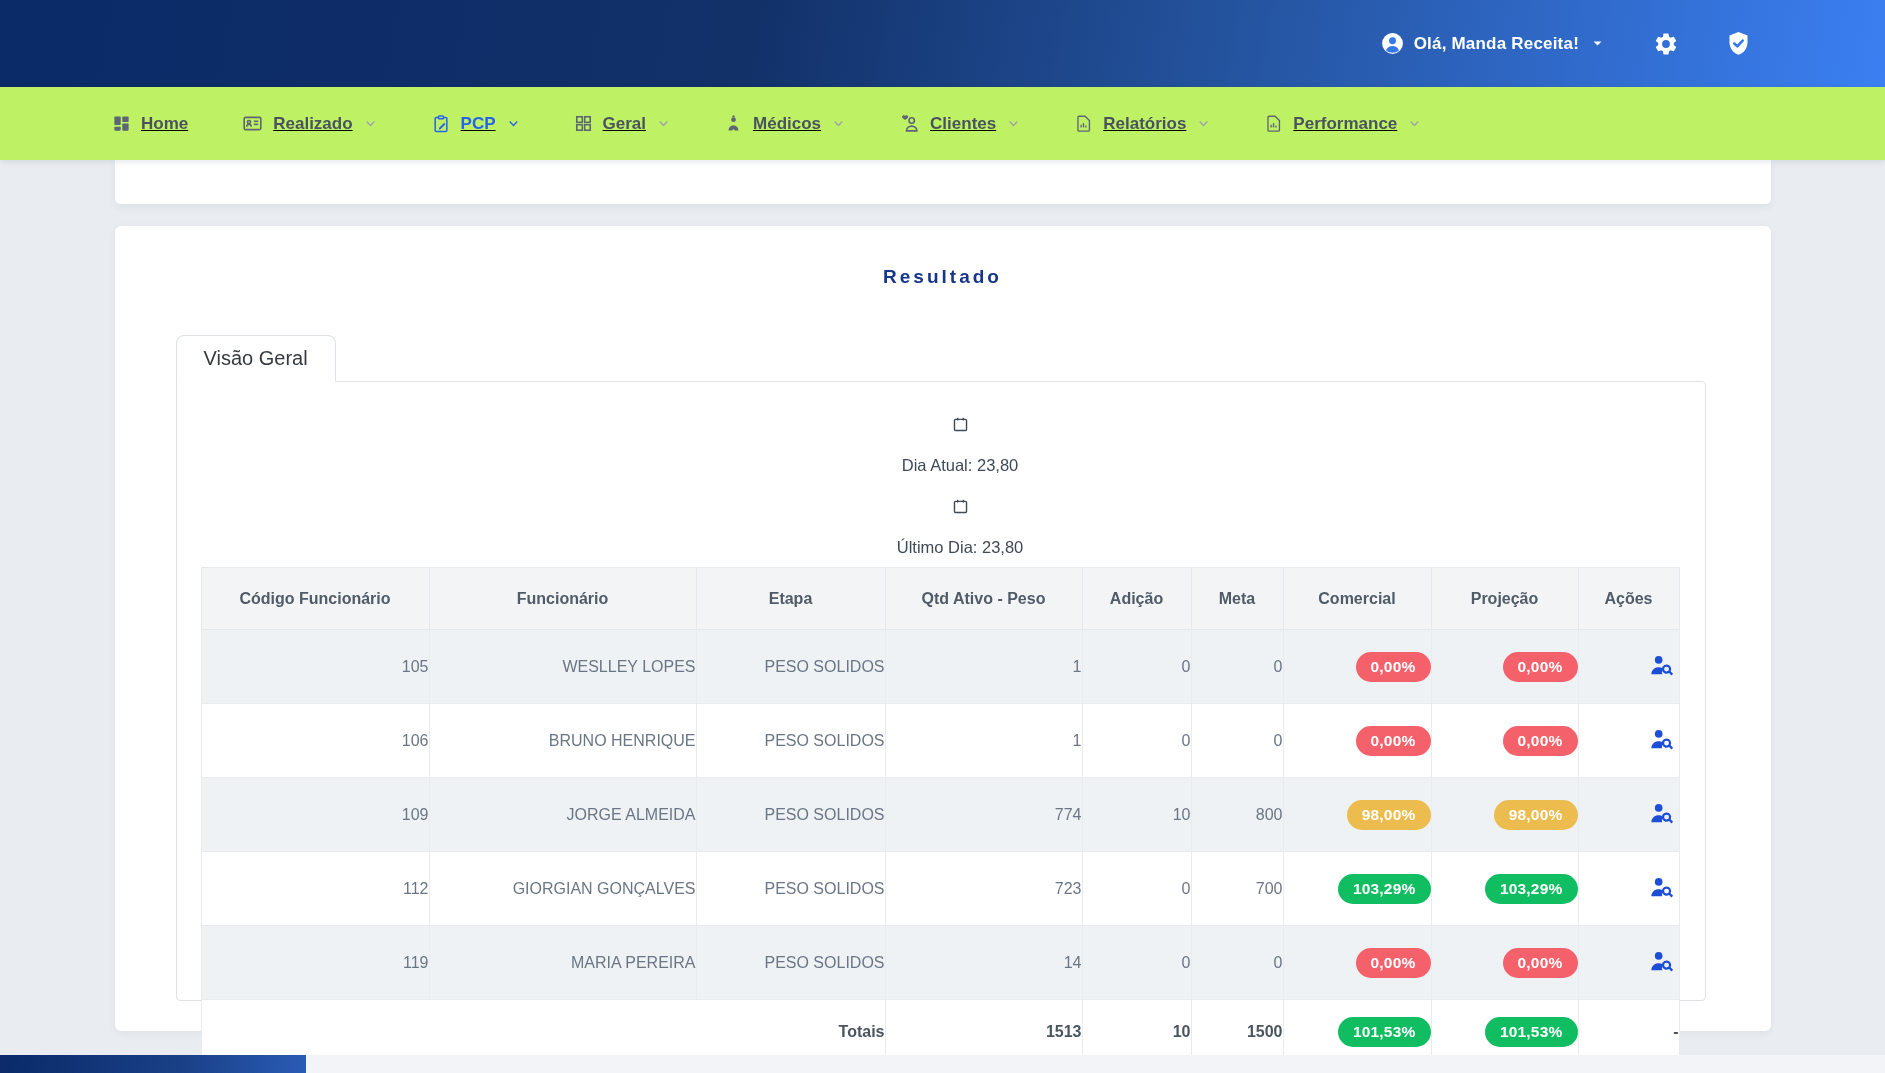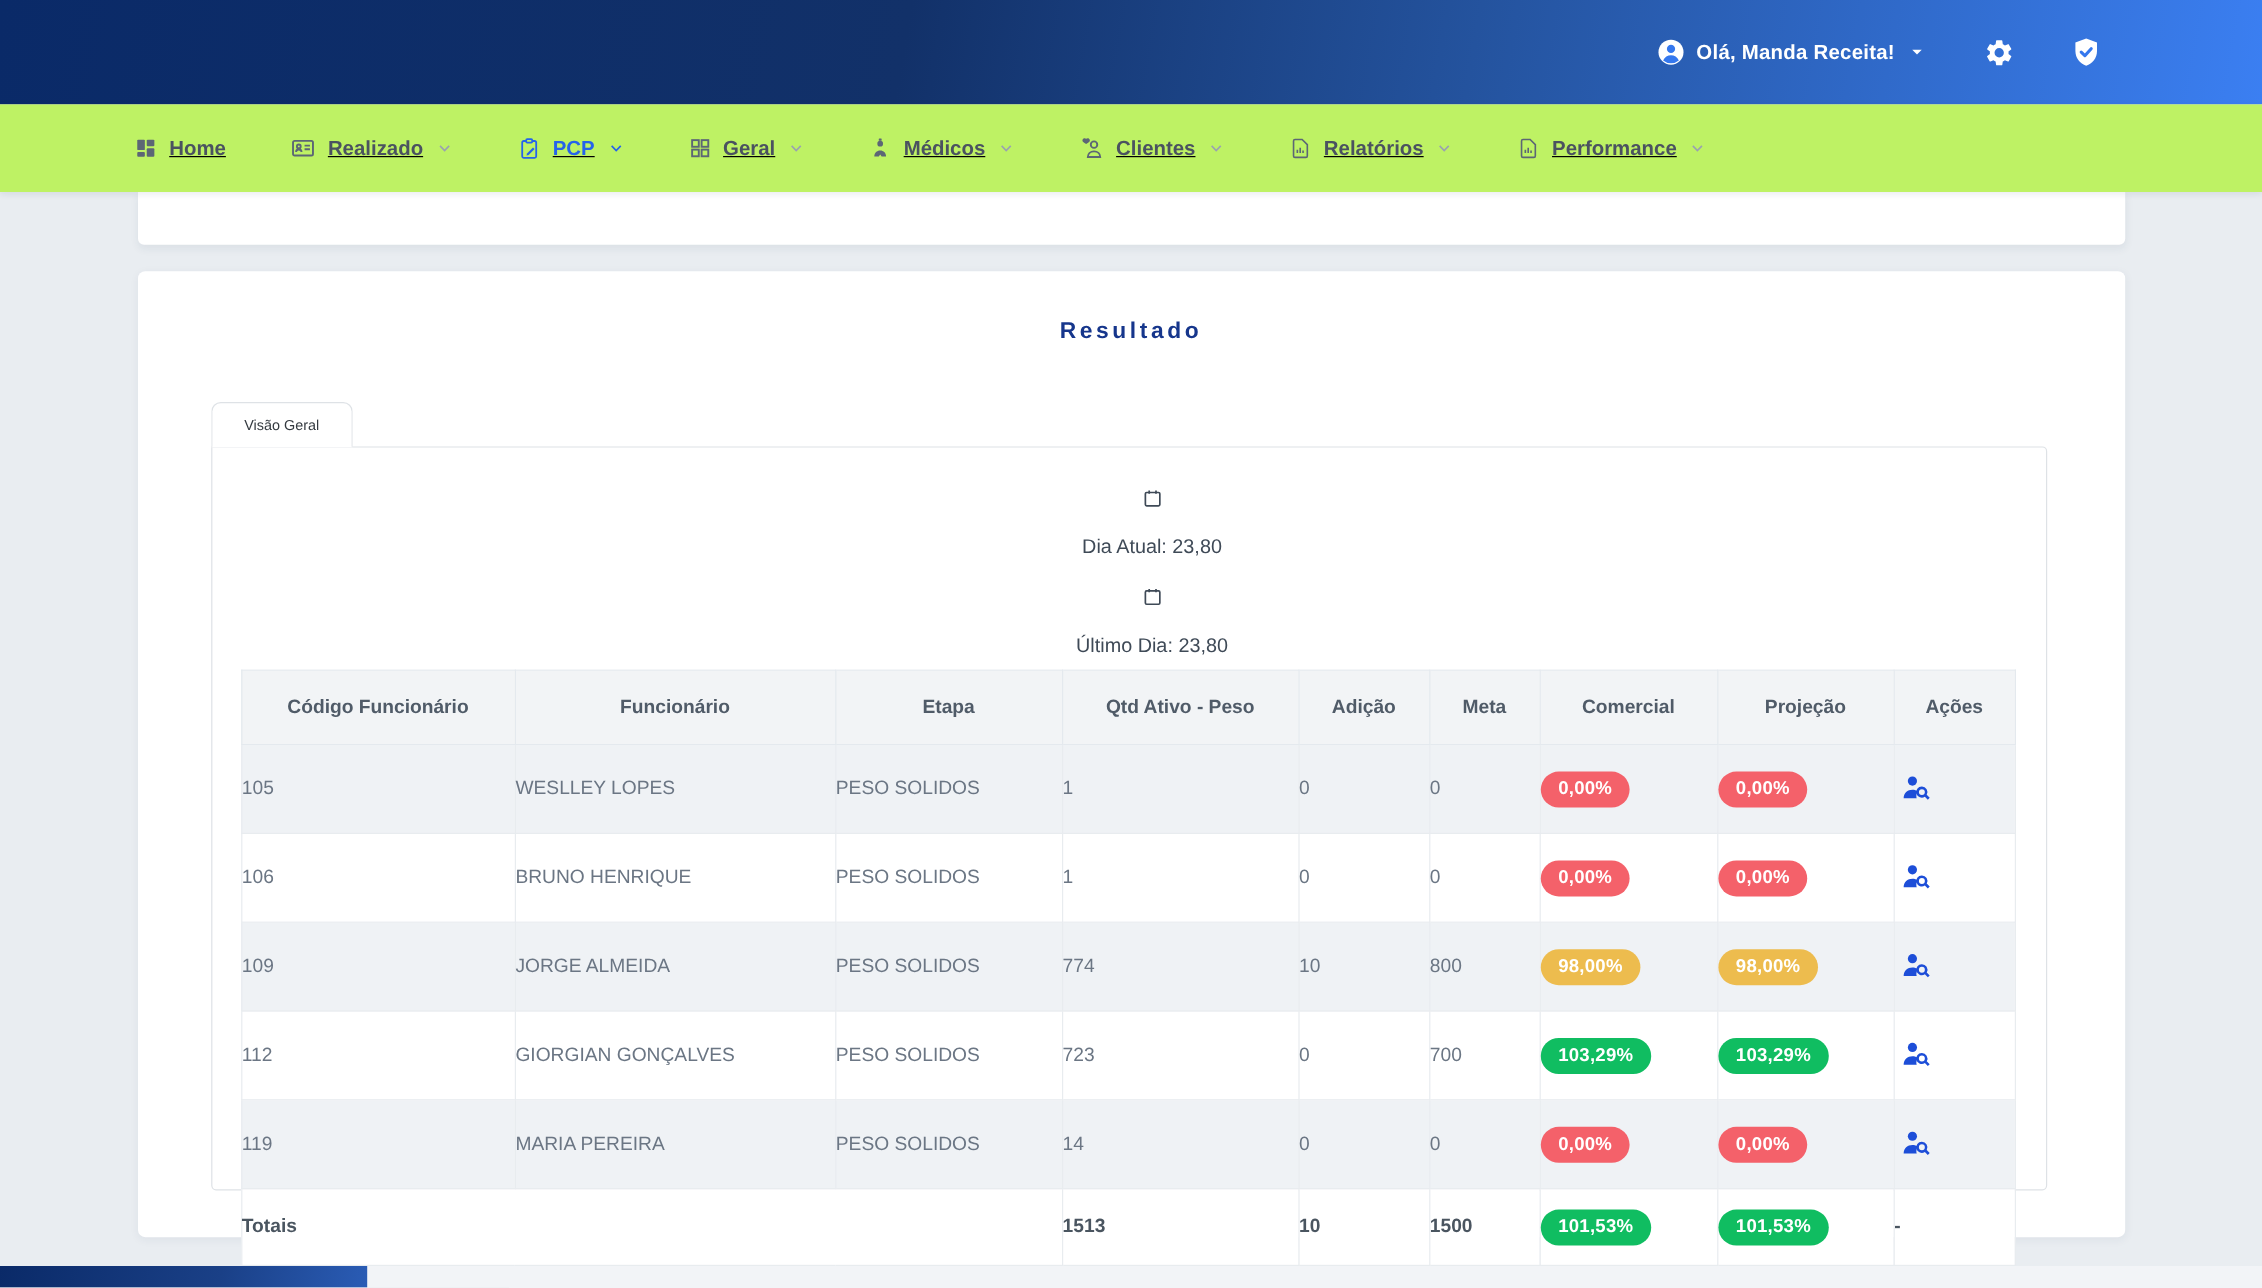--- a/index.html
+++ b/index.html
@@ -46,40 +46,40 @@
   .page-title {
     text-align:center; color:#16368c; font-size:19px; font-weight:bold;
     letter-spacing:3px; margin-bottom:47px;
   }
 
   
   .tabs { margin-left:61px; position:relative; z-index:2; }
   .tab {
     display:inline-block; padding:11px 27px; background:#fff; cursor:pointer;
     border:1px solid #dee2e6; border-bottom:1px solid #ffffff;
-    border-radius:8px 8px 0 0; font-size:12px; color:#343a40; margin-bottom:-1px;
+    border-radius:8px 8px 0 0; font-size:20px; color:#343a40; margin-bottom:-1px;
   }
   .tab-content {
     margin:0 65px 0 61px; width:1530px; height:620px;
     border:1px solid #dee2e6; border-radius:0 4px 4px 4px;
     padding:34px 24px 0;
   }
 
   
   .summary { display:flex; align-items:center; gap:23px; margin:0 0 10px 39px;
     color:#3f4a57; font-size:16.5px;flex-direction:column; }
   .summary .cal { color:#3f4a57; }
 
   
   table { border-collapse:collapse; width:1478px; table-layout:fixed; font-size:16px; }
   th {
     background:#f2f4f6; color:#505b68; font-weight:bold; height:62px;
     border:1px solid #e4e9ee; text-align:center;
   }
-  td { height:74px; border:1px solid #e8ecef; text-align:left; color:#6b7684; }
+  td { height:74px; border:1px solid #e8ecef; text-align:right; color:#6b7684; }
   tbody tr:nth-child(odd) td { background:#eff2f5; }
   tbody tr:nth-child(even) td { background:#ffffff; }
   tr.totals td { background:#ffffff !important; height:64px; font-weight:bold; color:#4a5560; }
   .badge {
     display:inline-block; padding:6px 15px; border-radius:999px;
     color:#ffffff; font-weight:bold; font-size:15.5px; letter-spacing:.2px;
   }
   .action-btn { background:none; border:none; cursor:pointer; padding:4px; }
 
   

